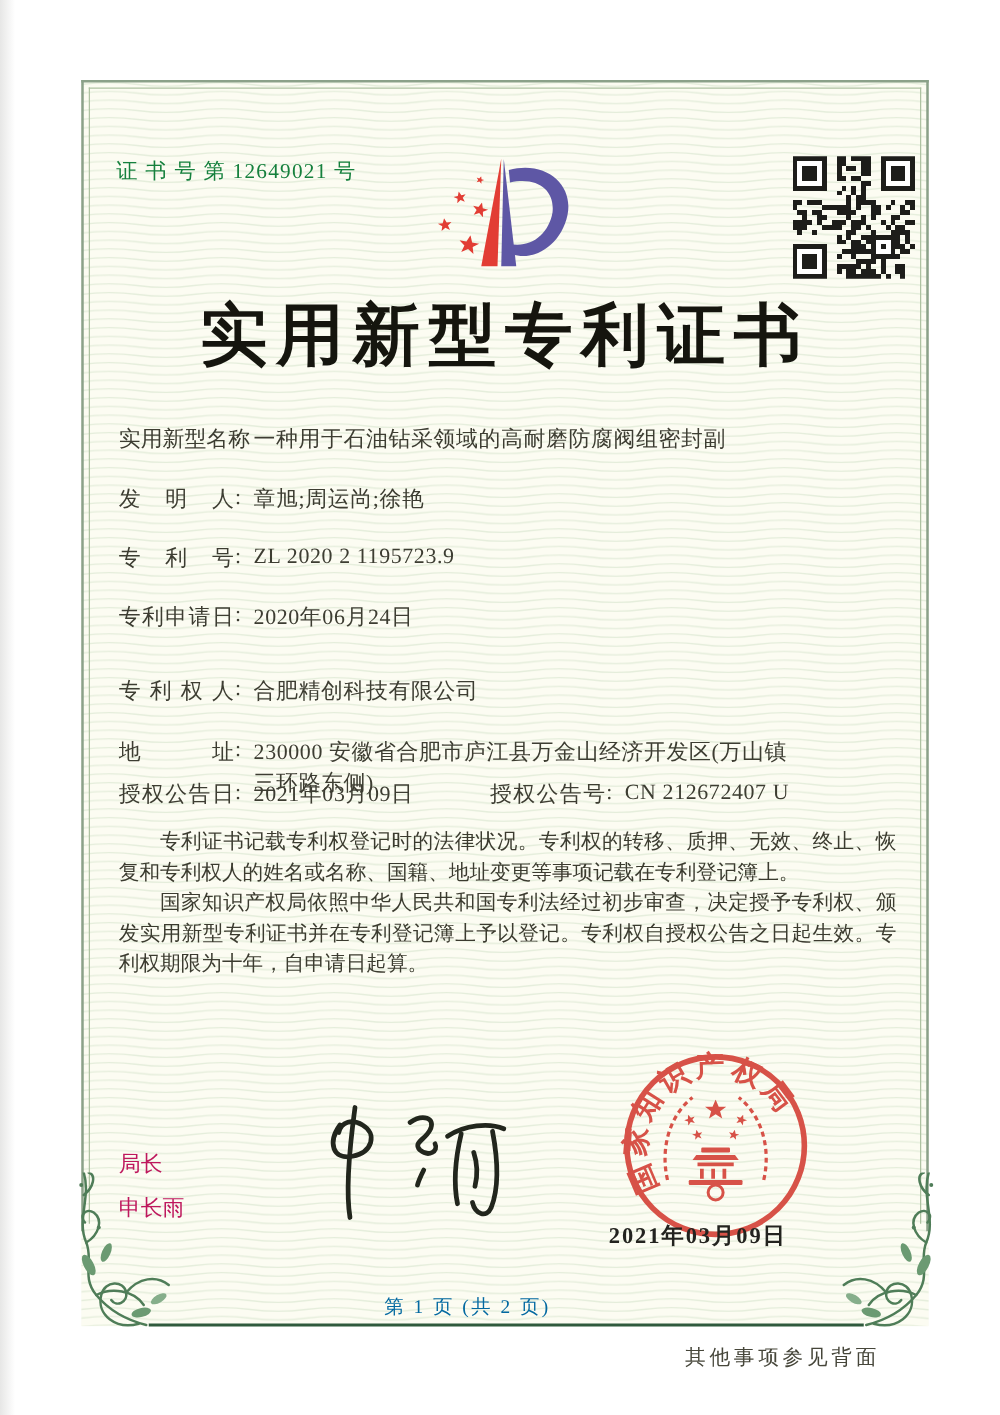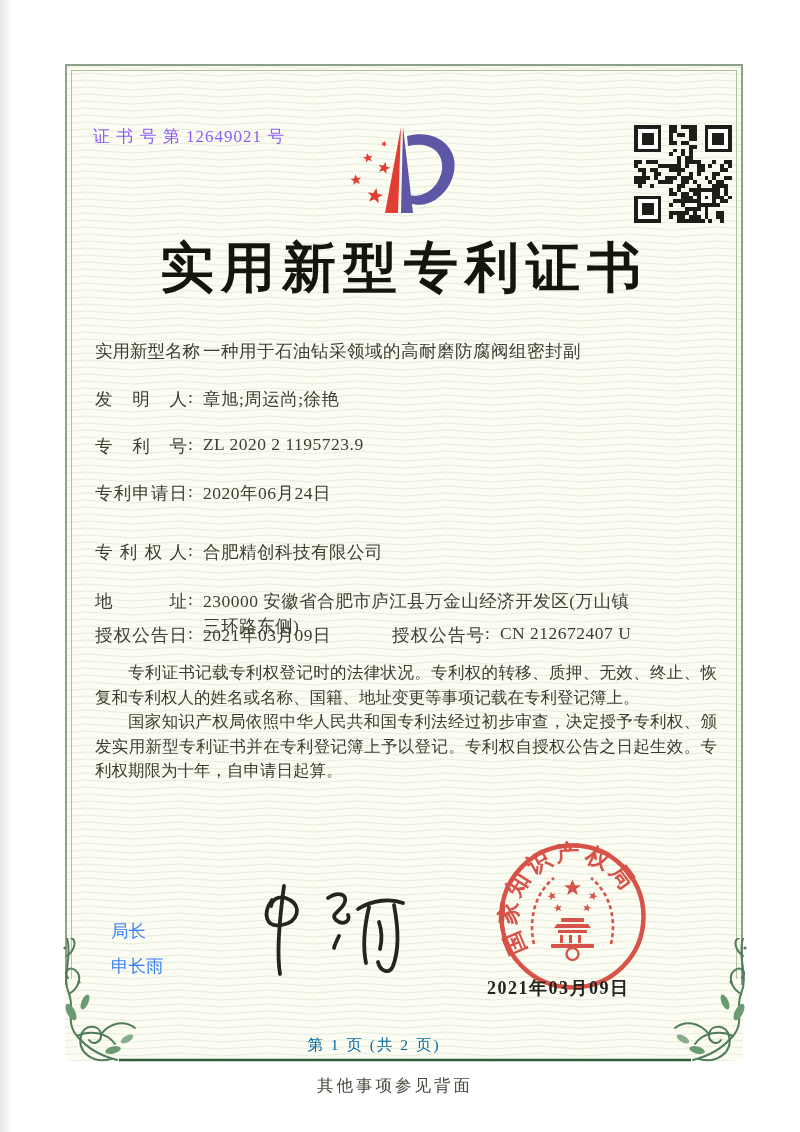--- a/index.html
+++ b/index.html
@@ -22,52 +22,52 @@
     z-index:3;
   }
   .frame-inner{
     position:absolute;left:71px;top:70px;width:666px;height:909px;box-sizing:border-box;
     border-top:1px solid #aec2a2;border-left:1px solid #aec2a2;border-right:1px solid #aec2a2;
     z-index:3;
   }
   .bottom-ornament{position:absolute;left:55px;top:938px;width:700px;height:137px;z-index:4;}
   .content{position:absolute;inset:0;z-index:5;}
   .cert-no{
-    position:absolute;left:93px;top:125px;font-size:17px;color:#8b5cf6;letter-spacing:1px;
+    position:absolute;left:93px;top:125px;font-size:17px;color:#15803d;letter-spacing:1px;
   }
   .logo{position:absolute;left:335px;top:110px;width:130px;height:122px;}
   .qr{position:absolute;left:634px;top:125px;width:98px;height:98px;}
   .doc-title{
     position:absolute;left:65px;top:239px;width:678px;margin:0;text-align:center;
     font-size:54px;font-weight:700;letter-spacing:7px;color:#15150e;line-height:1.1;
   }
   .row{position:absolute;left:95px;font-size:17.5px;color:#3d3d32;white-space:nowrap;}
   .flabel{display:inline-block;width:92px;text-align:justify;text-align-last:justify;vertical-align:top;}
   .colon{display:inline-block;margin:0 10px 0 1px;vertical-align:top;}
   .fvalue{display:inline-block;vertical-align:top;letter-spacing:.5px;}
   .fvalue.wrap{white-space:normal;width:436px;line-height:25px;}
   .row.grant .grant-no{position:absolute;left:297px;top:0;white-space:nowrap;}
   .paras{
     position:absolute;left:95px;top:661px;width:622px;font-size:16.5px;line-height:24.6px;
     color:#3b3b2f;text-align:justify;
   }
   .paras p{margin:0;text-indent:2em;}
-  .signer{position:absolute;left:111px;top:914px;font-size:17.5px;color:#3b82f6;line-height:35px;}
+  .signer{position:absolute;left:95px;top:914px;font-size:17.5px;color:#be185d;line-height:35px;}
   .signature{position:absolute;left:210px;top:870px;width:205px;height:120px;}
   .seal{position:absolute;left:478px;top:822px;width:189px;height:189px;opacity:.95;z-index:6;}
   .seal-date{
     position:absolute;left:487px;top:976px;font-size:18px;font-weight:700;color:#23231f;
     letter-spacing:1.5px;z-index:7;
   }
   .page-info{
     position:absolute;left:35px;top:1035px;width:678px;text-align:center;
     font-size:15.5px;color:#0369a1;letter-spacing:2px;
   }
   .back-note{
-    position:absolute;left:56px;top:1075px;width:678px;text-align:center;
+    position:absolute;left:26px;top:1075px;width:678px;text-align:right;
     font-size:16.5px;color:#46463a;letter-spacing:3px;
   }
 </style>
 </head>
 <body>
 
 <div class="page">
 
   <div class="edge-shadow"></div>
   <div class="paper"></div>

